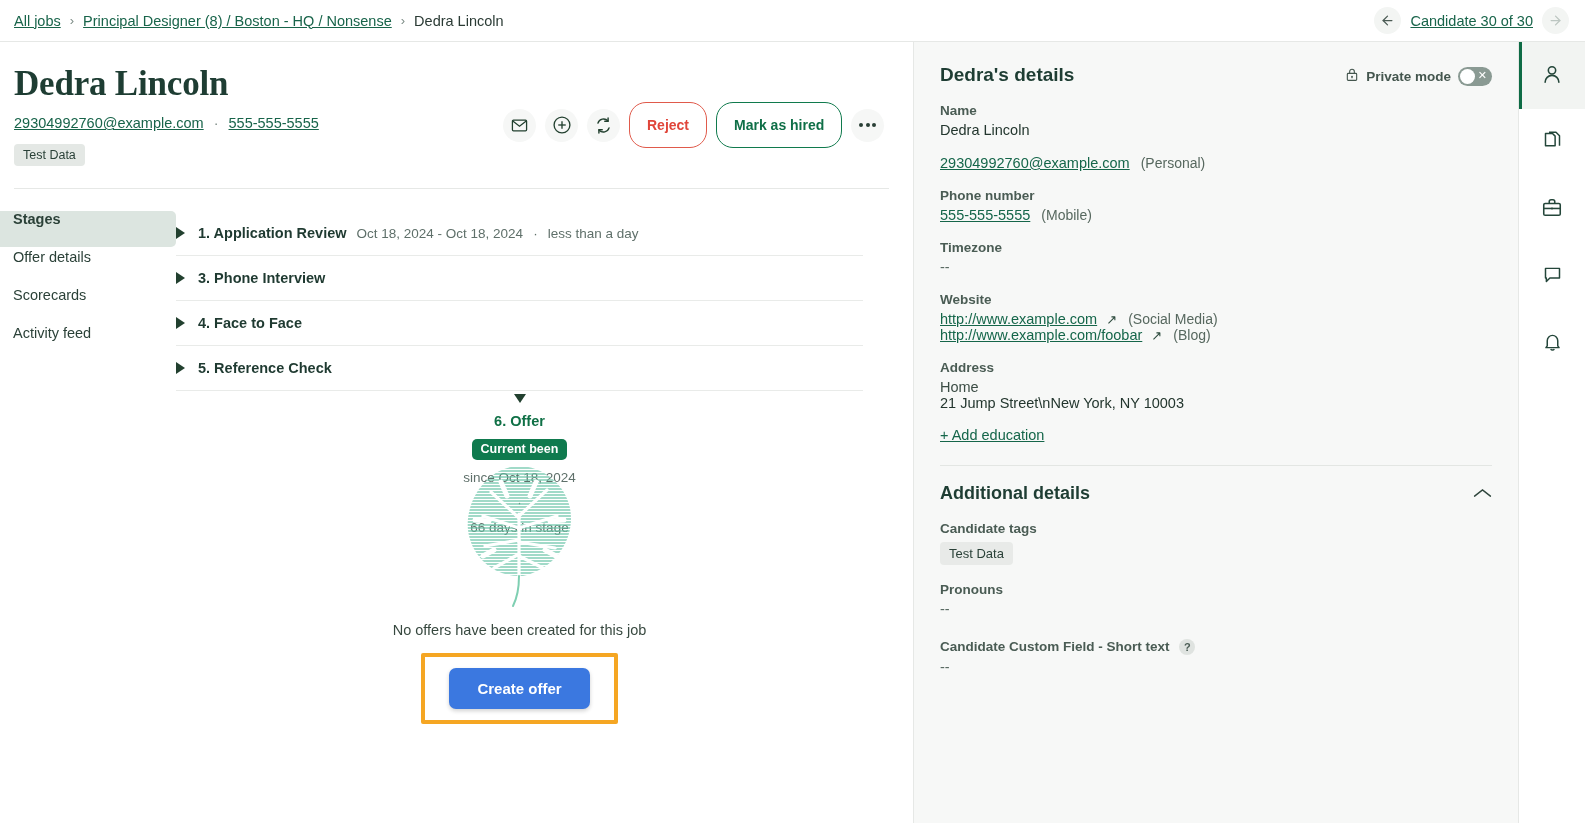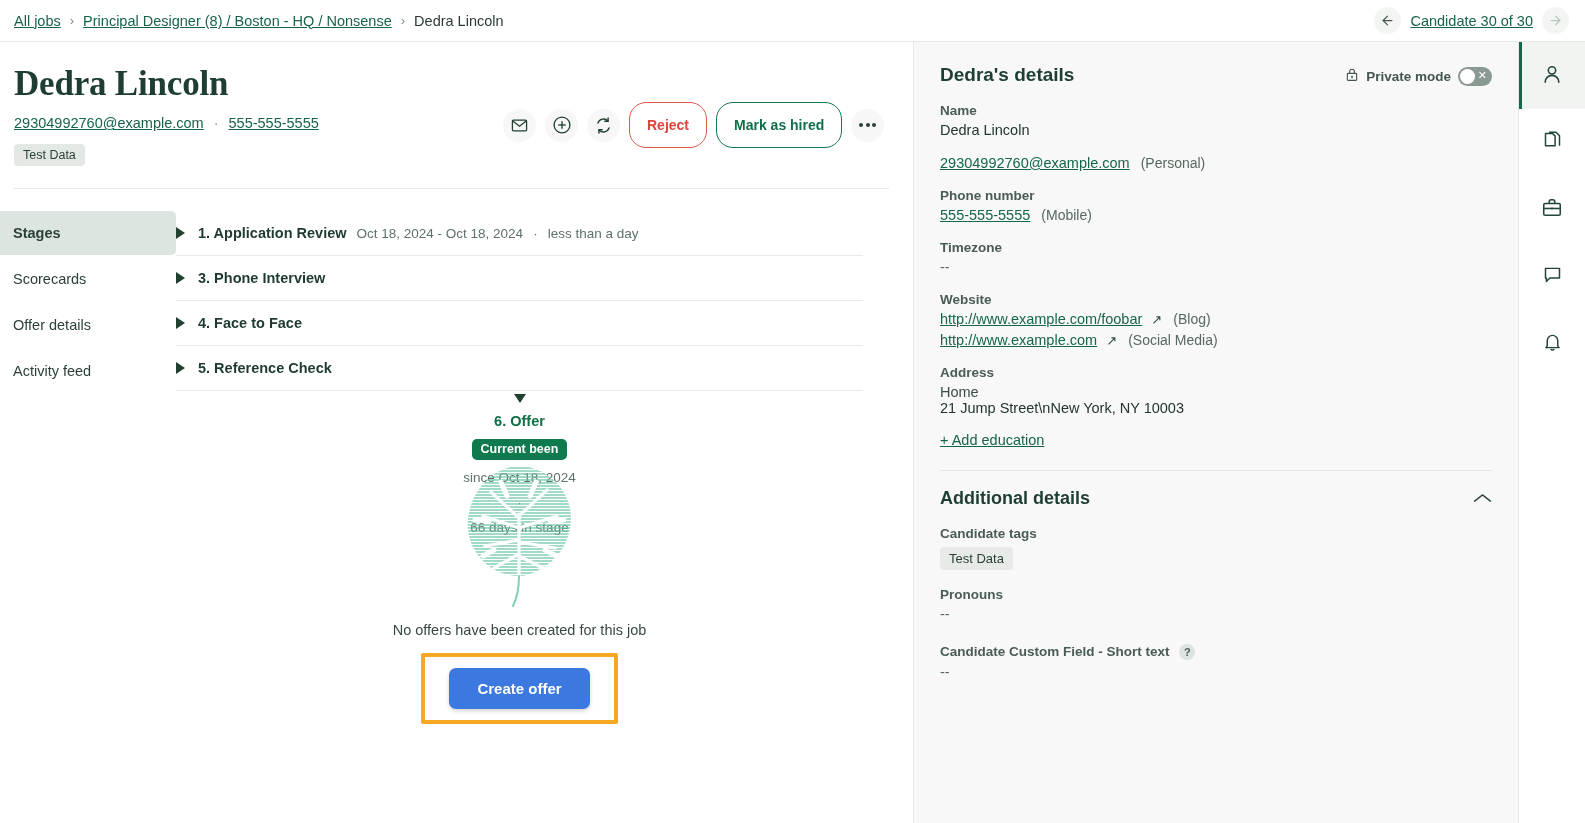--- a/index.html
+++ b/index.html
@@ -85,21 +85,21 @@
     gap: 2.5px;
   }
   .act-more i { width: 4px; height: 4px; border-radius: 50%; background: #2a3f36; display: block; }
 
   .head-divider { margin-top: 22px; border-bottom: 1px solid #e6e8e6; }
 
   
   .body-cols { display: flex; padding-top: 22px; }
   .side-nav { width: 176px; flex: 0 0 176px; padding-left: 0; }
   .nav-item {
-    height: 44px; display: flex; align-items: center;
+    height: 36px; display: flex; 
     padding-left: 13px; font-size: 14.5px; color: #2b4138;
     cursor: pointer; border-radius: 0 5px 5px 0; margin-bottom: 2px;
   }
   .nav-item.active { background: #dce5e0; font-weight: 700; }
 
   
   .stages { flex: 1; padding-right: 50px; }
   .stage-row {
     display: flex; align-items: center; gap: 10px;
     height: 45px; border-bottom: 1px solid #e9ebe9;
@@ -265,24 +265,24 @@
       <div class="head-divider"></div>
     </div>
 
     <div class="body-cols">
 
       <div class="side-nav">
         <div class="nav-item active">
           <span>Stages</span>
         </div>
         <div class="nav-item">
+          <span>Offer details</span>
+        </div>
+        <div class="nav-item">
           <span>Scorecards</span>
-        </div>
-        <div class="nav-item">
-          <span>Offer details</span>
         </div>
         <div class="nav-item">
           <span>Activity feed</span>
         </div>
       </div>
 
       <div class="stages">
 
         <div class="stage-row">
           <span class="caret">
@@ -416,29 +416,29 @@
         </div>
       </div>
 
       <div class="field">
         <div class="field-label">Timezone</div>
         <div class="field-value muted">--</div>
       </div>
 
       <div class="field">
         <div class="field-label">Website</div>
+        <div class="field-value">
+          <span class="val-link">http://www.example.com</span>
+          <span class="ext-arrow">↗</span>
+          <span class="val-qual">(Social Media)</span>
+        </div>
         <div class="field-value" style="margin-bottom:5px;">
           <span class="val-link">http://www.example.com/foobar</span>
           <span class="ext-arrow">↗</span>
           <span class="val-qual">(Blog)</span>
-        </div>
-        <div class="field-value">
-          <span class="val-link">http://www.example.com</span>
-          <span class="ext-arrow">↗</span>
-          <span class="val-qual">(Social Media)</span>
         </div>
       </div>
 
       <div class="field">
         <div class="field-label">Address</div>
         <div class="addr-label">Home</div>
         <div class="addr-line">21 Jump Street\nNew York, NY 10003</div>
       </div>
 
       <span class="add-edu">+ Add education</span>

